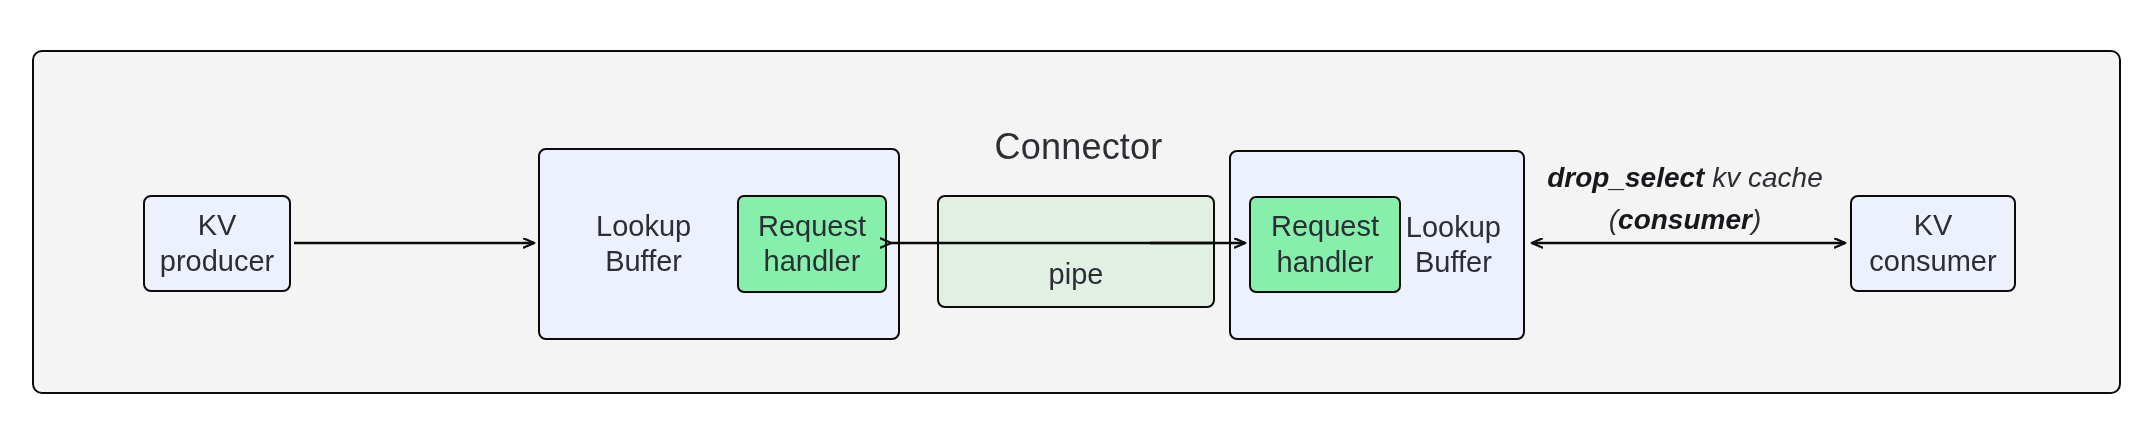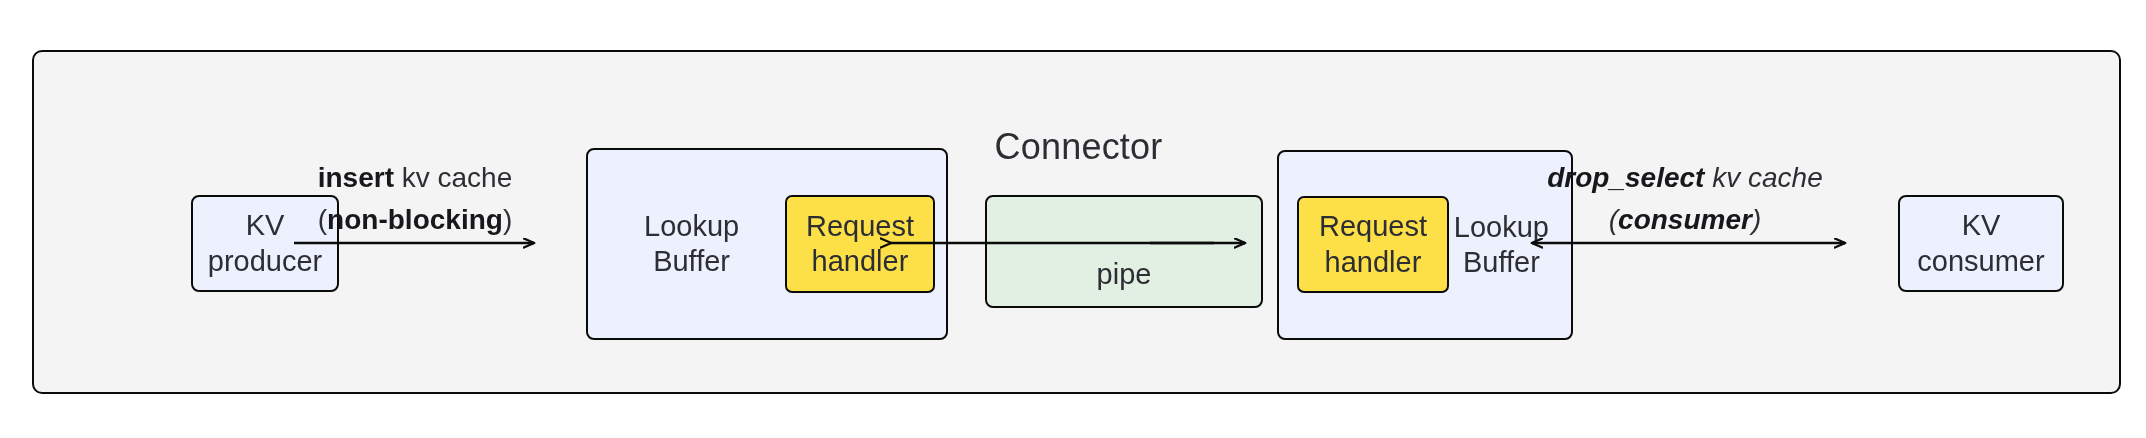--- a/index.html
+++ b/index.html
@@ -48,28 +48,27 @@
     background: #edf1fd;
     border: 2.5px solid #0b0b0b;
     border-radius: 8px;
     display: flex;
     align-items: center;
     justify-content: center;
     color: #2c2e33;
     font-size: 29px;
     line-height: 1.22;
     text-align: center;
-    margin-left: 48px;
   }
   .node .lines { white-space: pre-line; }
 
   .node.inner {
     border-width: 2px;
     border-radius: 7px;
-    background: #fde047;
+    background: #86efac;
   }
 
   .node.pipe {
     background: #e2f0e3;
     border-width: 2.5px;
     border-radius: 8px;
     align-items: flex-end;
     justify-content: center;
     padding-bottom: 14px;
   }
@@ -143,24 +142,20 @@
   <div class="node inner" id="req-handler-r">
     <span class="lines">Request
 handler</span>
   </div>
 
   <div class="node" id="kv-consumer">
     <span class="lines">KV
 consumer</span>
   </div>
 
-  <div class="edge-label" id="label-insert">
-    <div><b>insert</b><span> kv cache</span></div>
-    <div><span>(</span><b>non-blocking</b><span>)</span></div>
-  </div>
 
   <div class="edge-label" id="label-drop">
     <div><b>drop_select</b><span> kv cache</span></div>
     <div><span>(</span><b>consumer</b><span>)</span></div>
   </div>
 
   <svg id="arrows" viewBox="0 0 2146 438">
     <defs>
       <marker id="ah-r" markerWidth="13" markerHeight="13" refX="11.2" refY="5.5" orient="auto" markerUnits="userSpaceOnUse">
         <path d="M1,1 L11.5,5.5 L1,10" fill="none" stroke="#0b0b0b" stroke-width="2.3" stroke-linecap="round" stroke-linejoin="round"></path>

